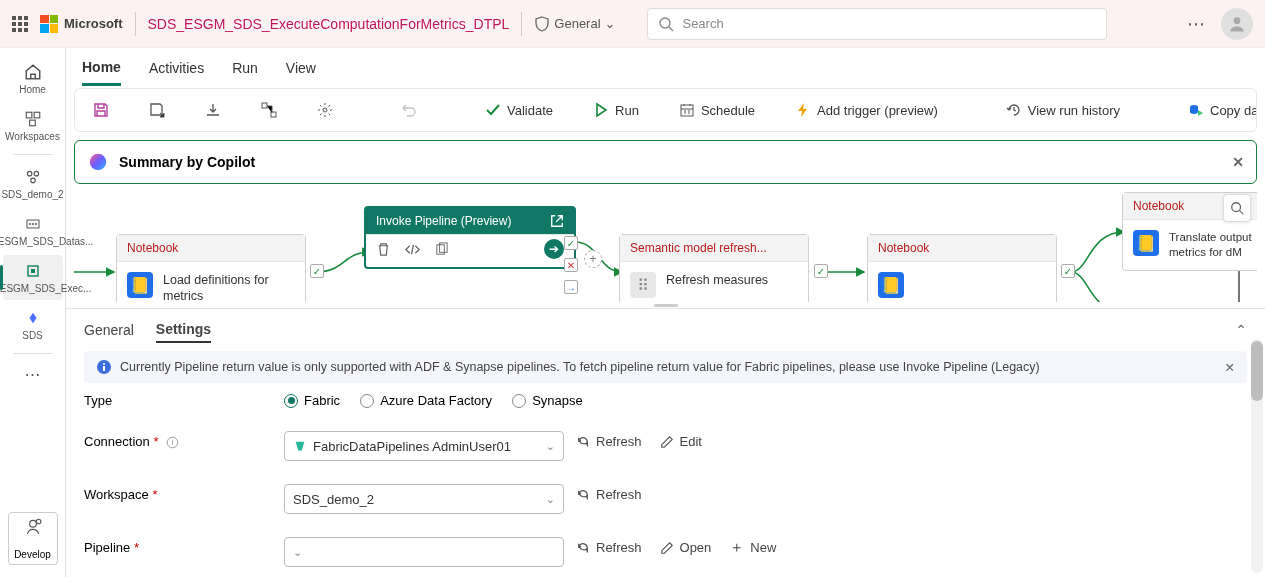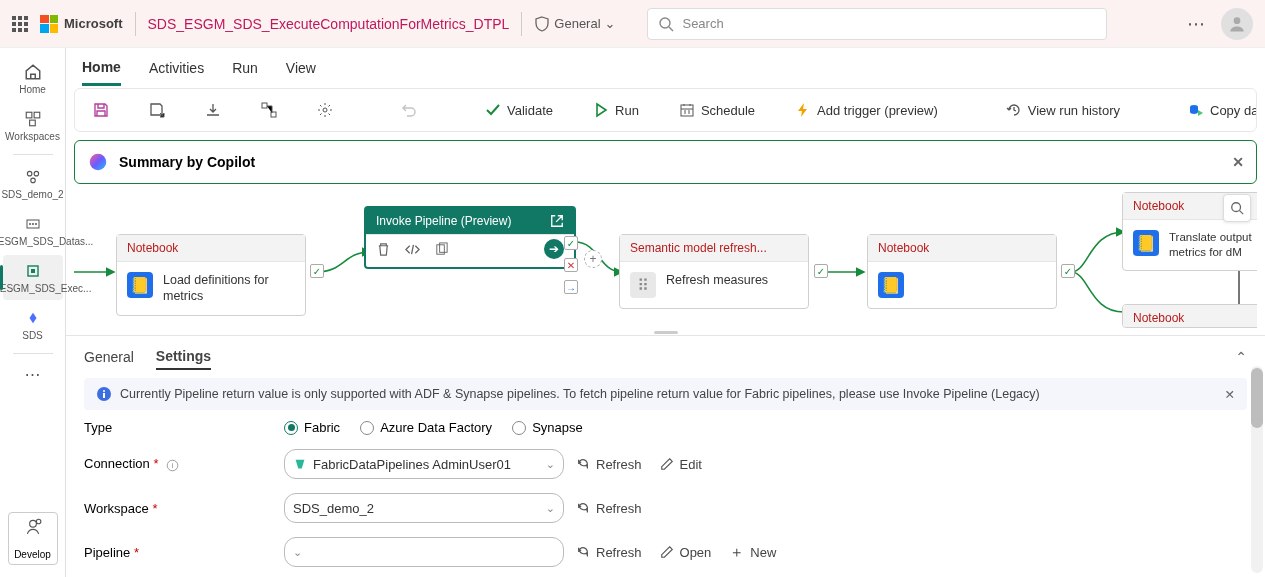--- a/index.html
+++ b/index.html
@@ -81,21 +81,21 @@
 .ptab.active { border-bottom:2px solid #333; font-weight:600;}
 .collapse { margin-left:auto; color:#666; cursor:pointer;}
 .info-bar { background:#f4f6fb; border-radius:4px; padding:8px 12px; display:flex; align-items:center; gap:8px; font-size:12.5px; color:#444; }
 .info-bar .close { margin-left:auto; cursor:pointer; color:#666;}
 .form { margin-top:10px; display:grid; grid-template-columns: 200px 280px 1fr; row-gap:14px; align-items:center; font-size:13px;}
 .req::after{content:' *'; color:#c00;}
 .radio-row{display:flex; gap:20px; align-items:center;}
 .radio{display:flex; gap:6px; align-items:center;}
 .rdot{width:14px;height:14px;border:1.5px solid #888;border-radius:50%;display:inline-flex;align-items:center;justify-content:center;}
 .rdot.on{border-color:#117865;} .rdot.on::after{content:'';width:7px;height:7px;background:#117865;border-radius:50%;}
-.sel{height:30px;border:1px solid #bbb;border-radius:12px;padding:0 8px;display:flex;align-items:center;justify-content:space-between;background:#fff;font-size:13px;color:#333;}
+.sel{height:30px;border:1px solid #bbb;border-radius:4px;padding:0 8px;display:flex;align-items:center;justify-content:space-between;background:#fff;font-size:13px;color:#333;margin-top:9px;}
 .sel .chev{color:#888;font-size:11px;}
 .side-actions{display:flex;gap:18px;align-items:center;margin-left:12px;}
 .link-btn{display:flex;gap:6px;align-items:center;color:#444;cursor:pointer;}
 .scroll-track{position:absolute; right:2px; top:30px; bottom:4px; width:12px; background:#f1f1f1; border-radius:6px;}
 .scroll-thumb{position:absolute; right:2px; top:32px; width:12px; height:60px; background:#bdbdbd; border-radius:6px;}
 </style>
 </head>
 <body>
 
 <div class="topbar">

